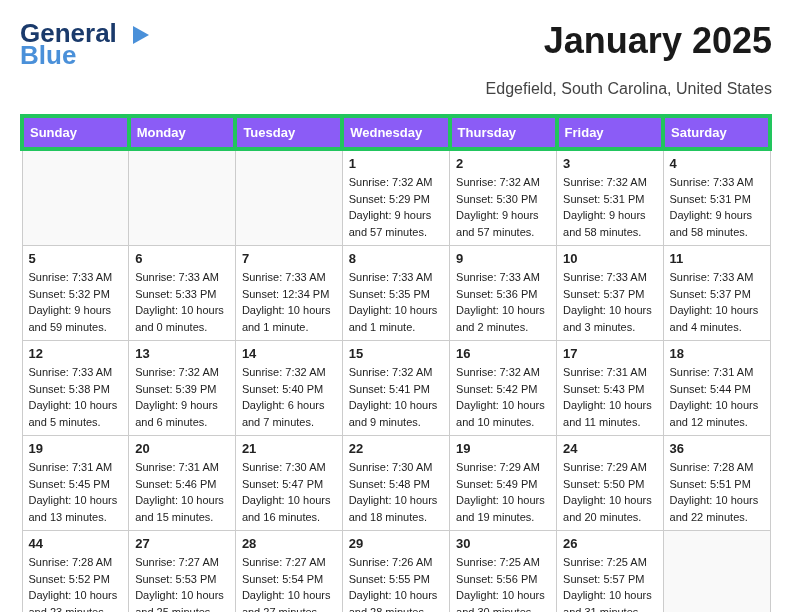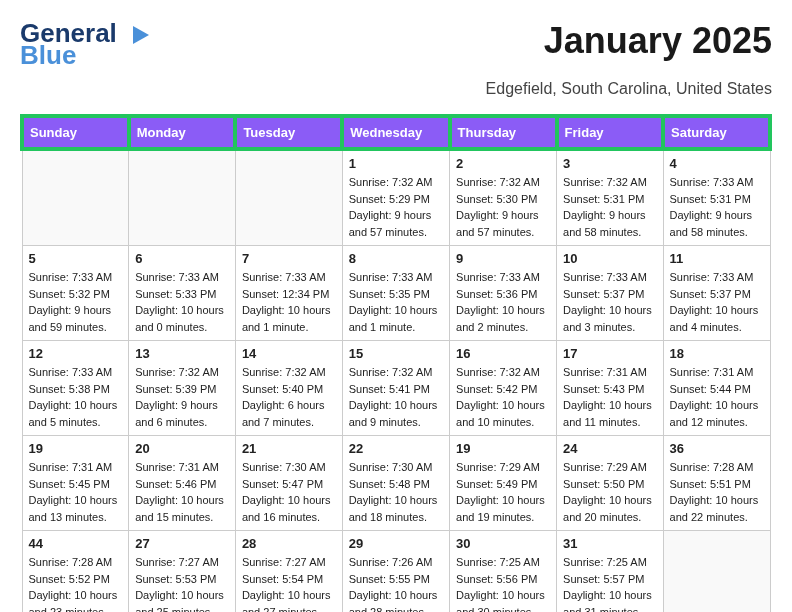--- a/index.html
+++ b/index.html
@@ -231,19 +231,19 @@
         </td>
         <td>
           <span class="day-num">29</span>
           <div class="cell-info"><span>Sunrise: 7:26 AM</span><br><span>Sunset: 5:55 PM</span><br><span>Daylight: 10 hours and 28 minutes.</span></div>
         </td>
         <td>
           <span class="day-num">30</span>
           <div class="cell-info"><span>Sunrise: 7:25 AM</span><br><span>Sunset: 5:56 PM</span><br><span>Daylight: 10 hours and 30 minutes.</span></div>
         </td>
         <td>
-          <span class="day-num">31</span>
+          <span class="day-num">26</span>
           <div class="cell-info"><span>Sunrise: 7:25 AM</span><br><span>Sunset: 5:57 PM</span><br><span>Daylight: 10 hours and 31 minutes.</span></div>
         </td>
         <td class="empty"></td>
       </tr>
     </tbody>
 </table>
 
 </body></html>

